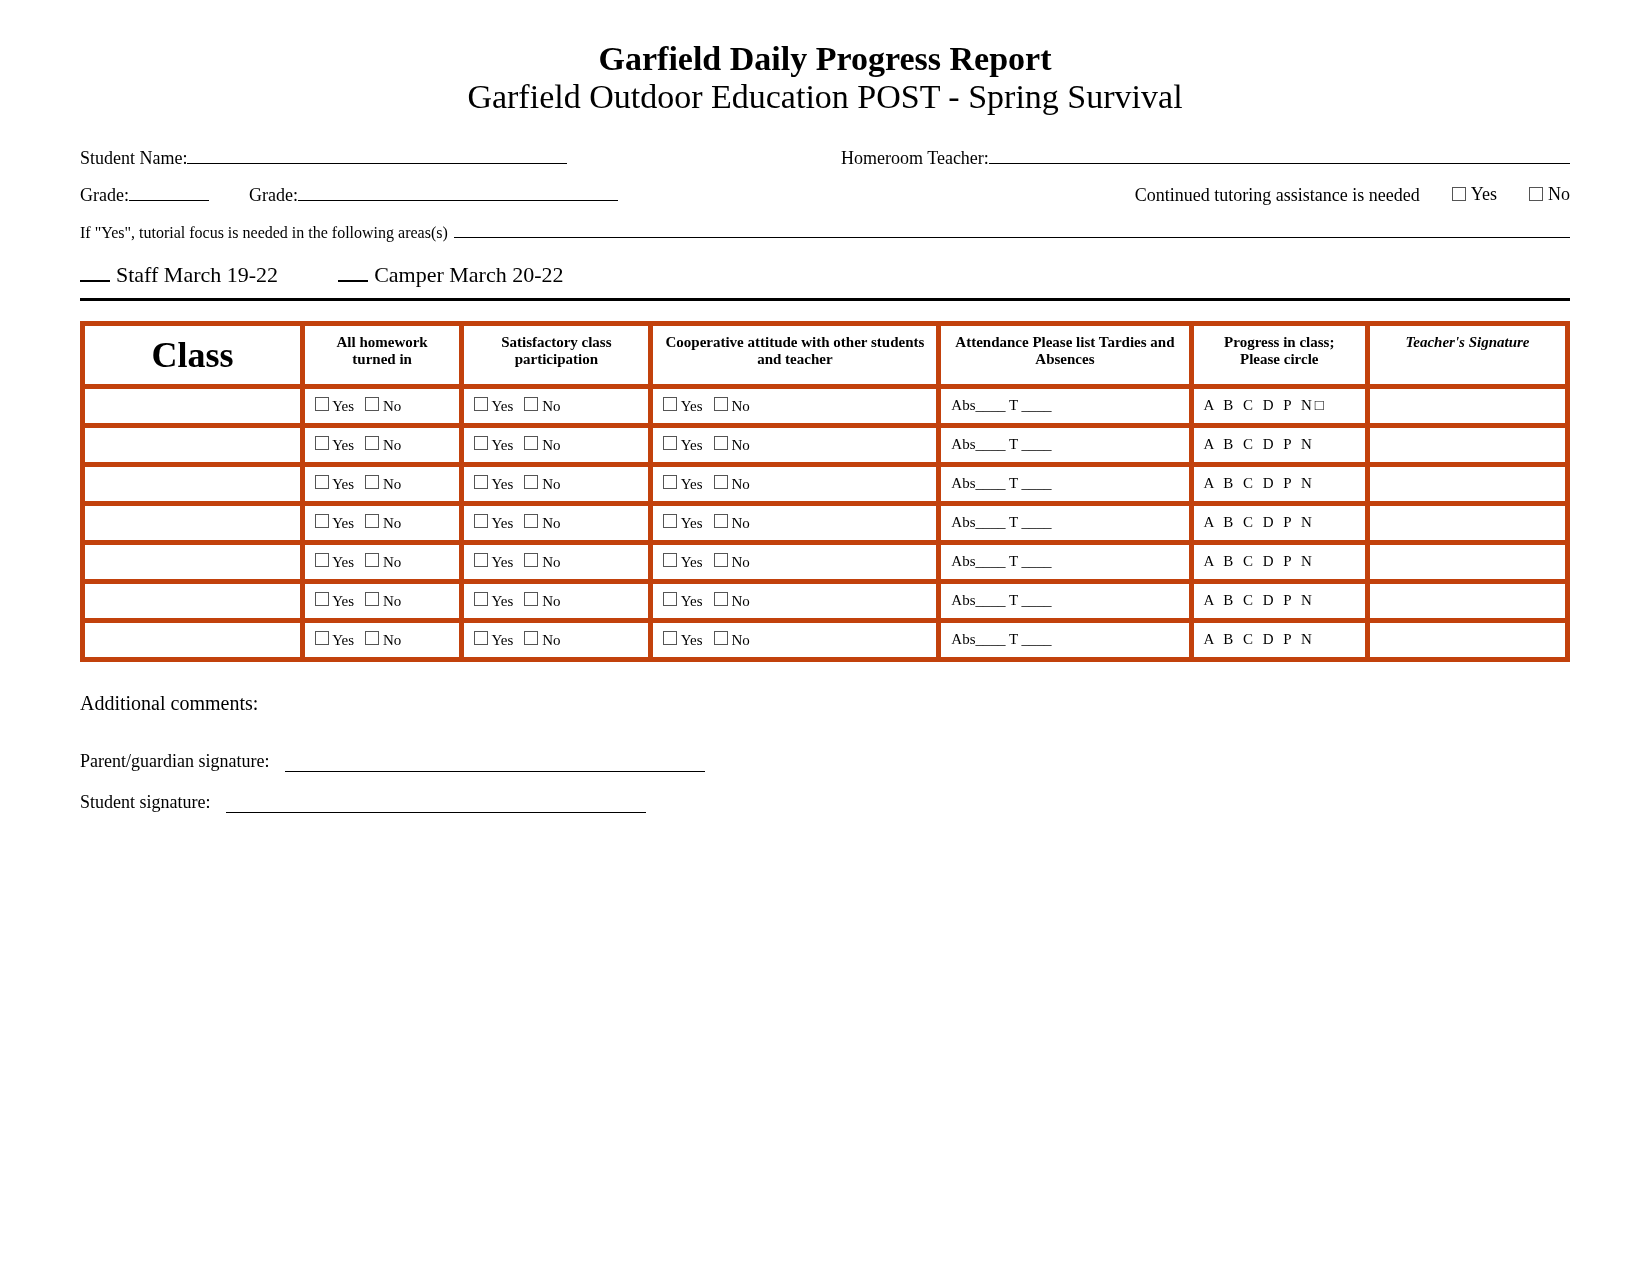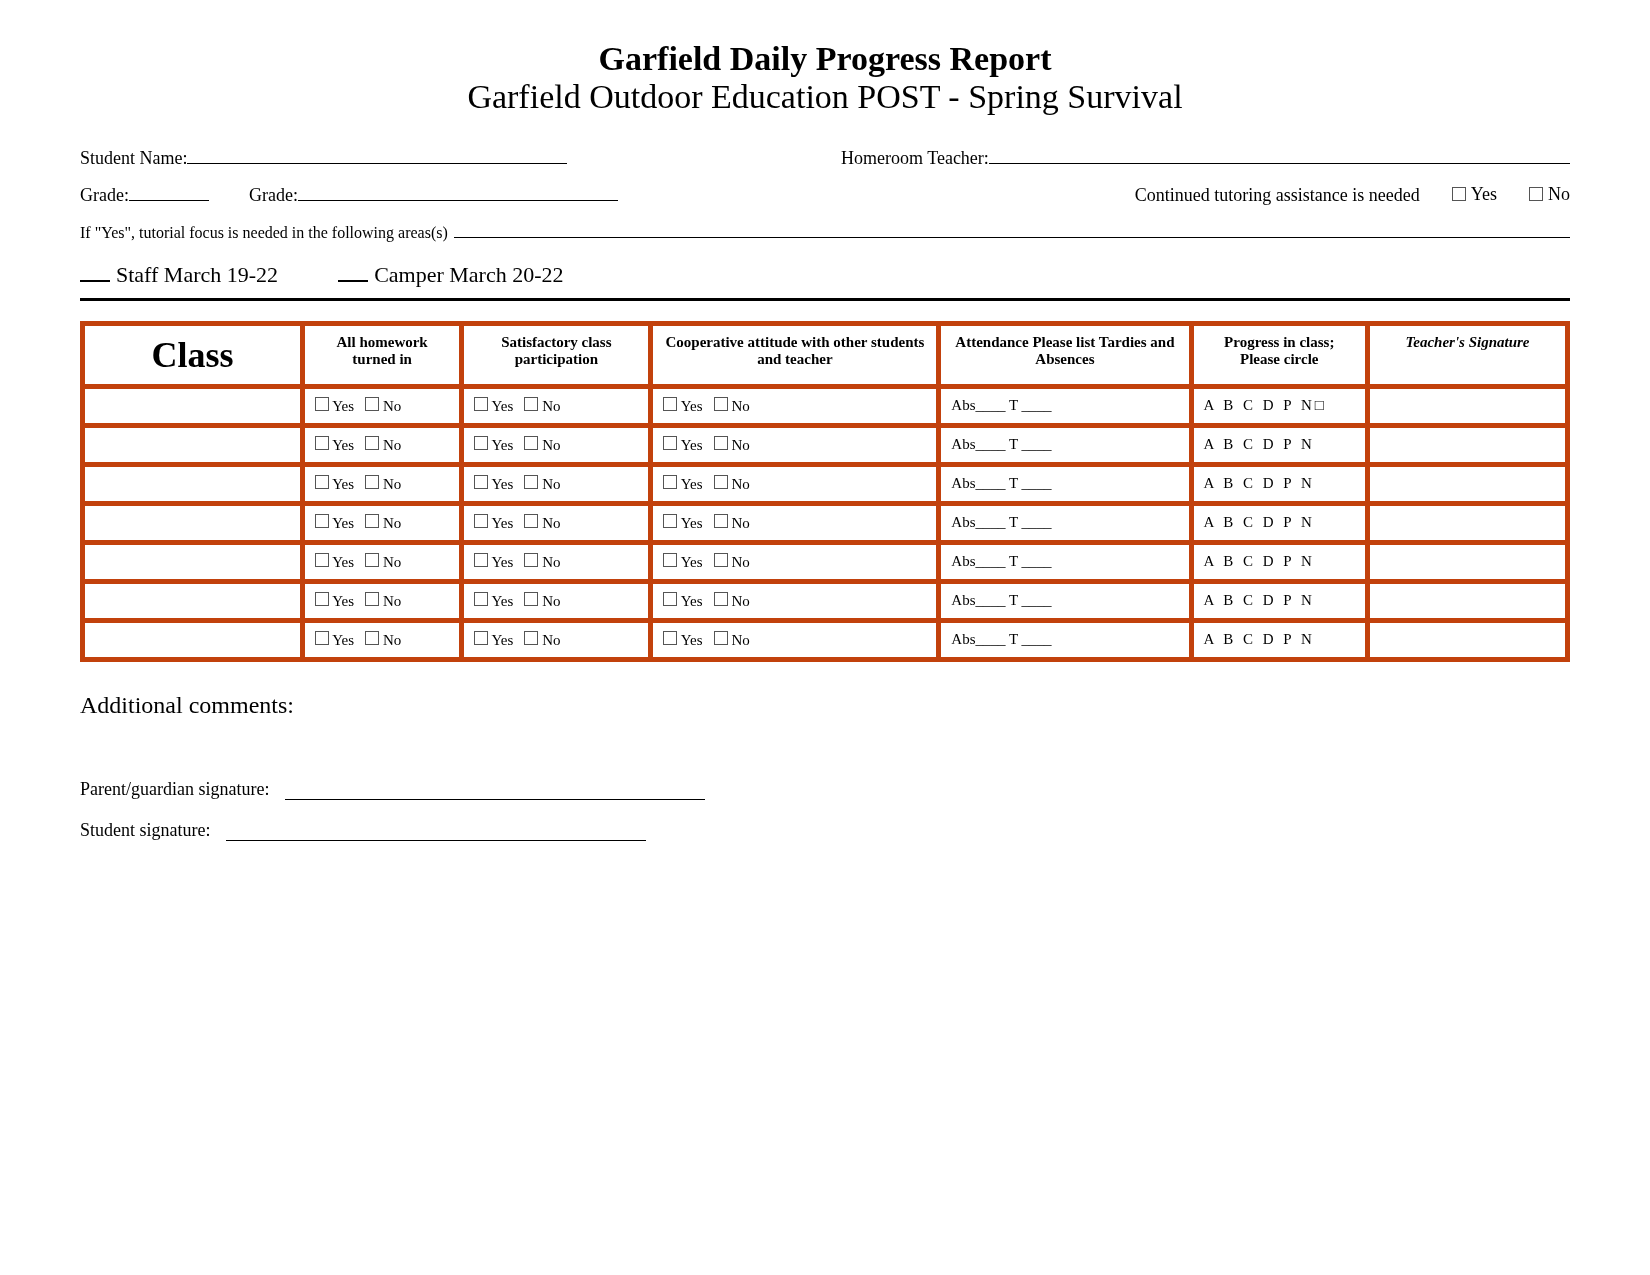--- a/index.html
+++ b/index.html
@@ -174,22 +174,22 @@
       font-size: 15px;
       letter-spacing: 3px;
     }
 
     .sig-cell {
       width: 200px;
       font-style: italic;
     }
 
     .additional-comments {
-      font-size: 24px;
-      margin-bottom: 60px;
+      font-size: 20px;
+      margin-bottom: 36px;
     }
 
     .signature-section {
       font-size: 18px;
     }
 
     .sig-row {
       display: flex;
       align-items: flex-end;
       margin-bottom: 20px;

